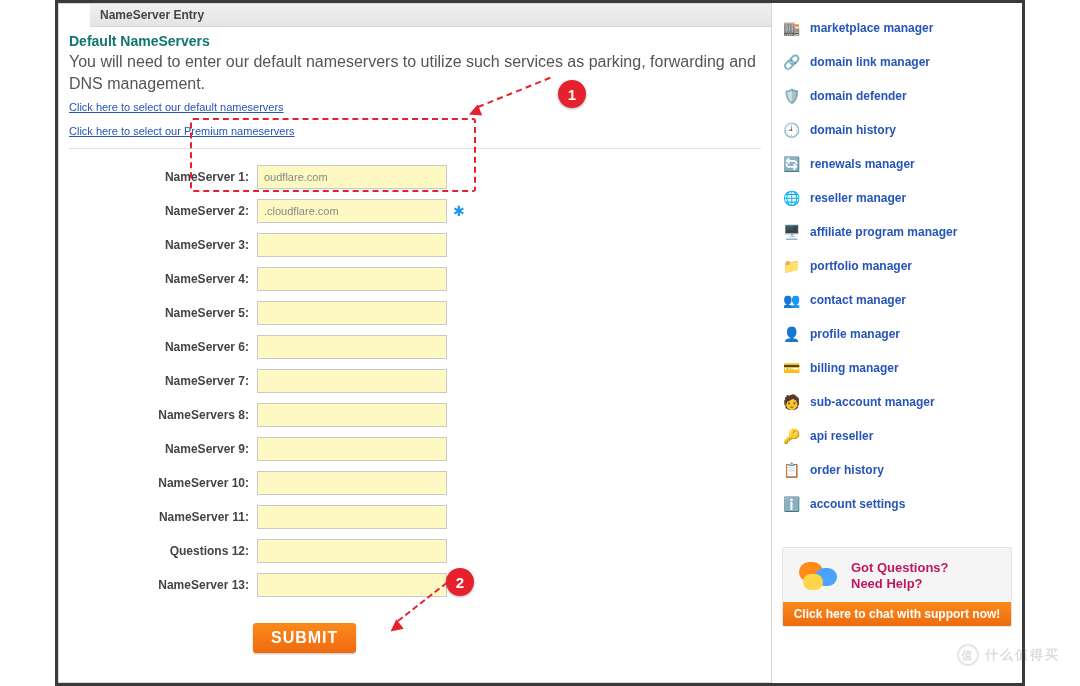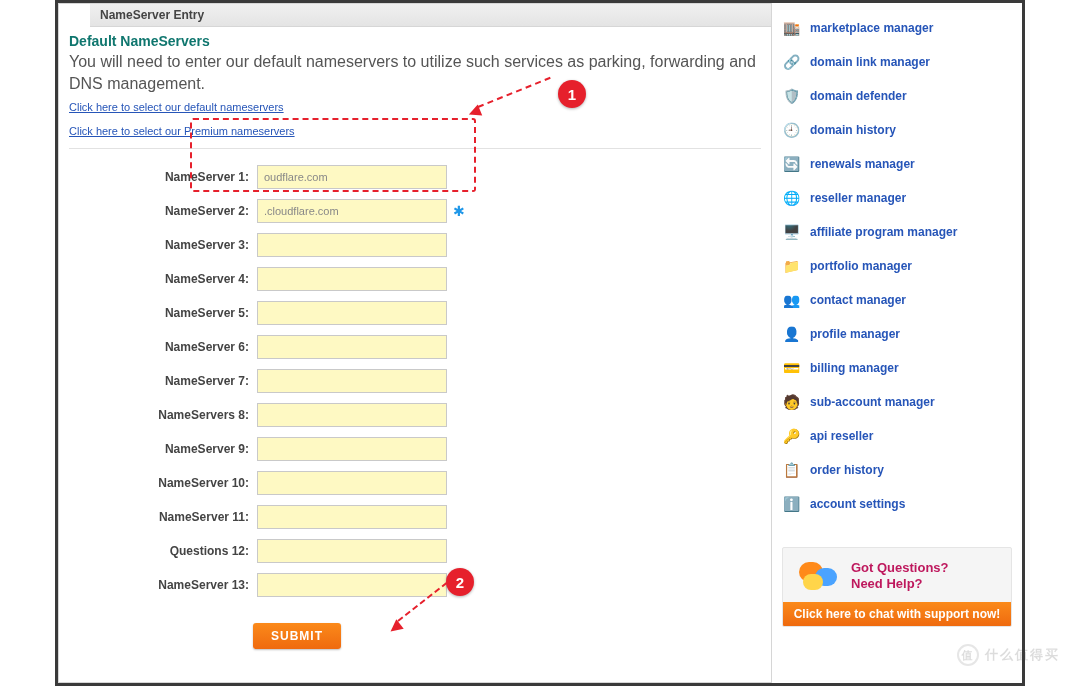--- a/index.html
+++ b/index.html
@@ -20,21 +20,21 @@
 .link-row { margin: 4px 0 10px 0; }
 
 .hr { border: none; border-top: 1px solid #e2e2e2; margin: 10px 0 16px 0; }
 
 .form-area { padding: 0 0 0 76px; }
 .row { display: flex; align-items: center; margin: 0 0 10px 12px; }
 .row label { width: 100px; text-align: right; padding-right: 8px; font-weight: bold; color: #444; font-size: 12px; }
 .row input[type=text] { width: 190px; height: 24px; border: 1px solid #c9c9c9; background: #fef9c3; padding: 0 6px; font-size: 11px; color: #888; }
 .star { color: #1f97e8; font-size: 14px; margin-left: 6px; }
 
-.submit-btn { display: inline-block; margin: 16px 0 0 108px; background: linear-gradient(#fb8a1a,#ef6a0f); color: #fff; font-weight: bold; font-size: 12px; letter-spacing: 1px; padding: 6px 18px; border: none; border-radius: 3px; cursor: pointer; box-shadow: 0 1px 2px rgba(0,0,0,.25); }
+.submit-btn { display: inline-block; margin: 16px 0 0 108px; background: linear-gradient(#fb8a1a,#ef6a0f); color: #fff; font-weight: bold; font-size: 16px; letter-spacing: 1px; padding: 6px 18px; border: none; border-radius: 3px; cursor: pointer; box-shadow: 0 1px 2px rgba(0,0,0,.25); }
 
 .side-menu { list-style: none; }
 .side-menu li { display: flex; align-items: center; padding: 9px 2px; font-weight: bold; color: #2655b8; font-size: 12px; cursor: pointer; }
 .ico { width: 16px; height: 16px; margin-right: 10px; display: inline-flex; align-items: center; justify-content: center; font-size: 14px; }
 
 .help-box { margin-top: 26px; border: 1px solid #e5e5e5; background: #f5f5f5; border-radius: 2px; overflow: hidden; cursor: pointer; }
 .help-top { display: flex; align-items: center; padding: 10px 12px 8px 12px; }
 .bubble { width: 46px; height: 36px; position: relative; margin-right: 10px; }
 .bub { position: absolute; border-radius: 50%; }
 .bub.o { width: 24px; height: 20px; background: #ff8a1a; left: 4px; top: 4px; border-radius: 10px; }

